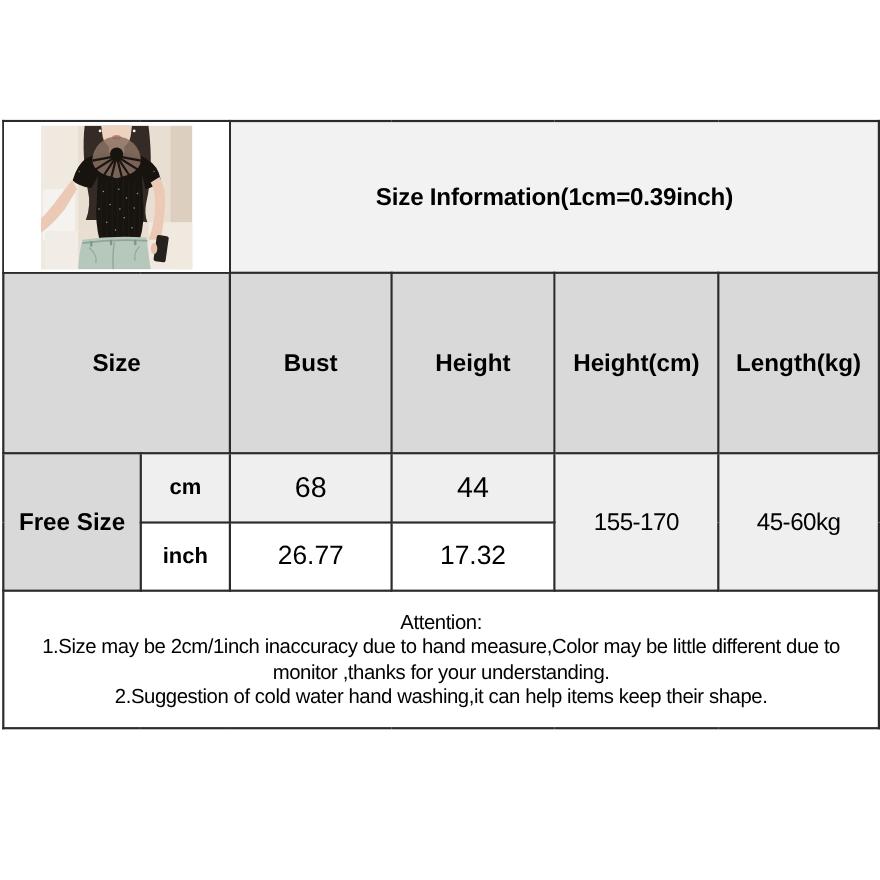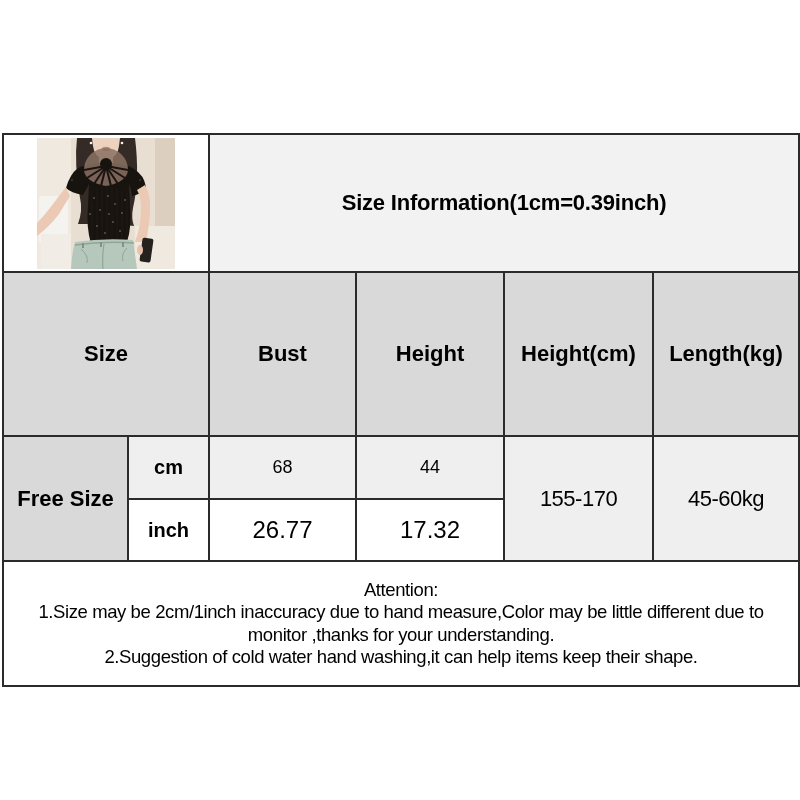--- a/index.html
+++ b/index.html
@@ -1,35 +1,35 @@
 <!DOCTYPE html>
 <html><head>
 <meta charset="utf-8">
 <style>
   html,body{margin:0;padding:0;background:#ffffff;}
   body{width:800px;height:800px;position:relative;font-family:"Liberation Sans",sans-serif;color:#000;}
   table.size-table{
-    position:absolute;left:2px;top:133px;width:796px;
+    position:absolute;left:2px;top:109px;width:796px;
     border-collapse:collapse;table-layout:fixed;
   }
   table.size-table td{
     border:2px solid #2b2b2b;
     text-align:center;vertical-align:middle;
     padding:0;overflow:hidden;
   }
   
   .bg-mid{background:#d9d9d9;}
   .bg-light{background:#efefef;}
   .bg-title{background:#f2f2f2;}
   .bg-white{background:#ffffff;}
   
   .hdr{font-weight:bold;font-size:22px;}
   .title-text{font-weight:bold;font-size:22px;letter-spacing:-0.2px;}
   .unit{font-weight:bold;font-size:20px;}
-  .val-cm{font-size:18px;}
+  .val-cm{font-size:26px;}
   .val-inch{font-size:24px;}
   .val-range{font-size:22px;letter-spacing:-0.5px;margin-left:18px;}
   
   td.photo-cell{vertical-align:top;position:relative;}
   .photo-wrap{position:relative;width:138px;height:131px;margin:0 auto;overflow:hidden;}
   
   td.attention-cell{
     text-align:left;vertical-align:top;
     padding:3px 6px 0 7px;
   }

